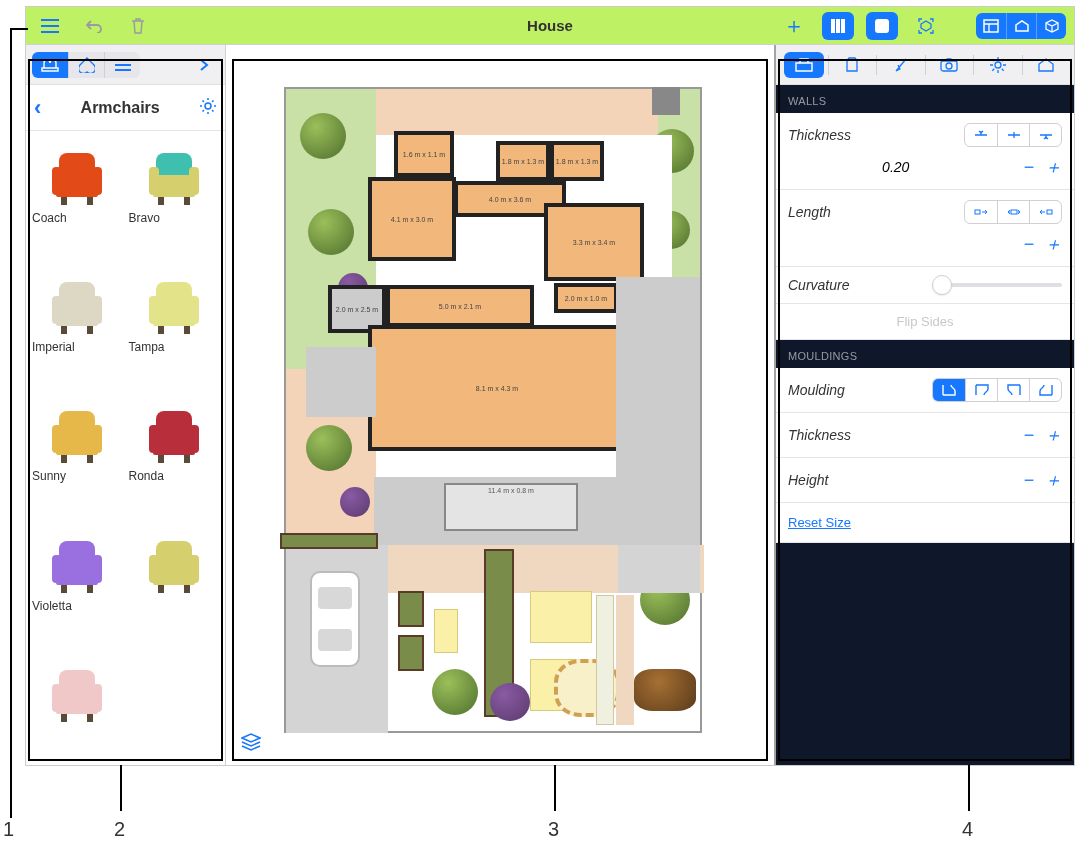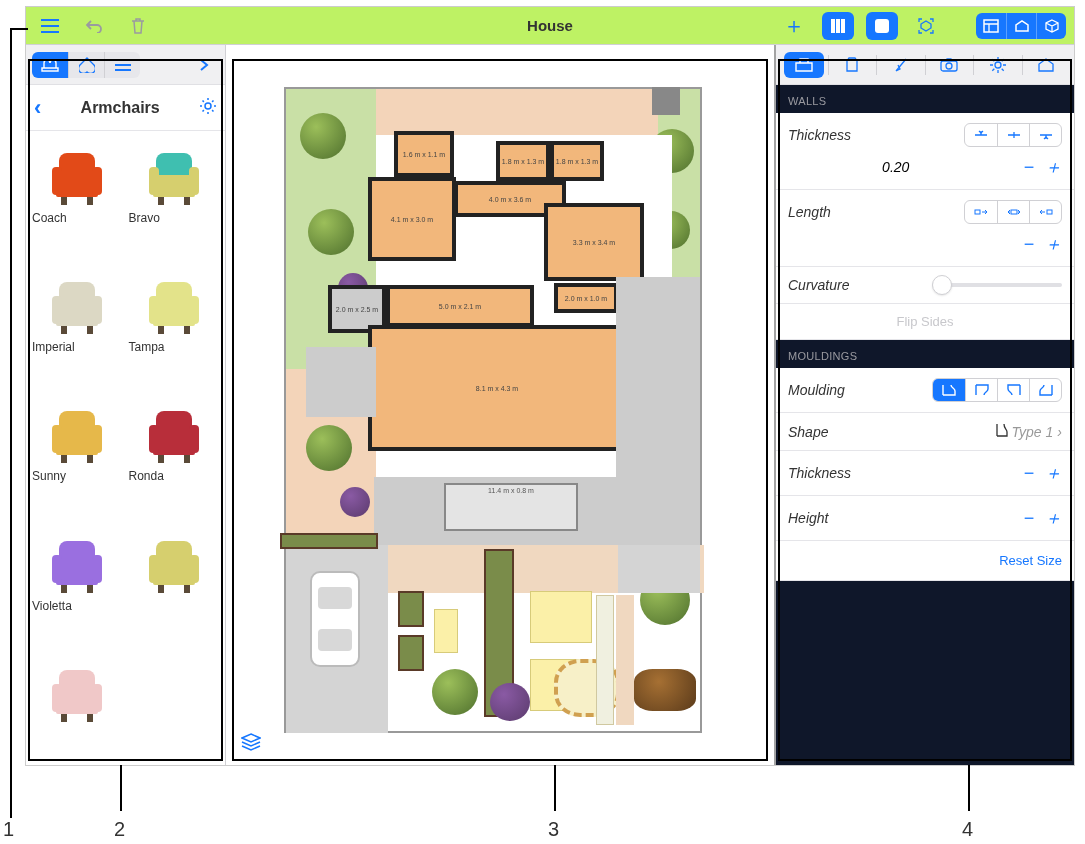--- a/index.html
+++ b/index.html
@@ -315,22 +315,22 @@
 }
 .slider-thumb {
   position:absolute; left:0; top:-8px; width:20px; height:20px; border-radius:50%;
   background:#fff; border:1px solid #d0d0d4; box-shadow:0 1px 2px rgba(0,0,0,0.1);
 }
 .flip-btn {
   text-align:center; color:#c8c8cc; padding:10px; background:#fff;
   border-bottom:1px solid #e5e5e9;
 }
 .link-btn {
-  text-align:right; color:#1677ff; padding:12px; background:#fff;
-  border-bottom:1px solid #e5e5e9; cursor:pointer;
+  text-align:left; color:#1677ff; padding:12px; background:#fff;
+  border-bottom:1px solid #e5e5e9; cursor:pointer;text-decoration:underline;
 }
 .shape-row-r { display:flex; align-items:center; gap:4px; color:#999; margin-left:auto; }
 .shape-row-r .shape-ic { color:#333; }
 
 
 .callout-line {
   position:absolute; width:2px; background:#000;
 }
 .callout-num {
   position:absolute;
@@ -774,31 +774,20 @@
               </svg>
             </div>
           <div class="mbtn">
               <svg width="14" height="12" viewBox="0 0 14 12">
                 <path d="M13 11V1M13 11H1V7c0-3 4-3 4-6" fill="none" stroke="currentColor" stroke-width="1.4"></path>
               </svg>
             </div>
         </div>
       </div>
 
-      <div class="insp-row">
-        <span class="label">Shape</span>
-        <span class="fill"></span>
-        <div class="shape-row-r">
-          <span class="shape-ic"><svg width="12" height="14" viewBox="0 0 12 14">
-                <path d="M1 13V1M1 13h10V9c0-3-3-3-3-8" fill="none" stroke="currentColor" stroke-width="1.3"></path>
-              </svg></span>
-          <span>Type 1</span>
-          <span>›</span>
-        </div>
-      </div>
 
       <div class="insp-row">
         <span class="label">Thickness</span>
         <span class="fill"></span>
         <span class="stepper">
           <span class="minus">−</span>
           <span class="plus">＋</span>
         </span>
       </div>
 

